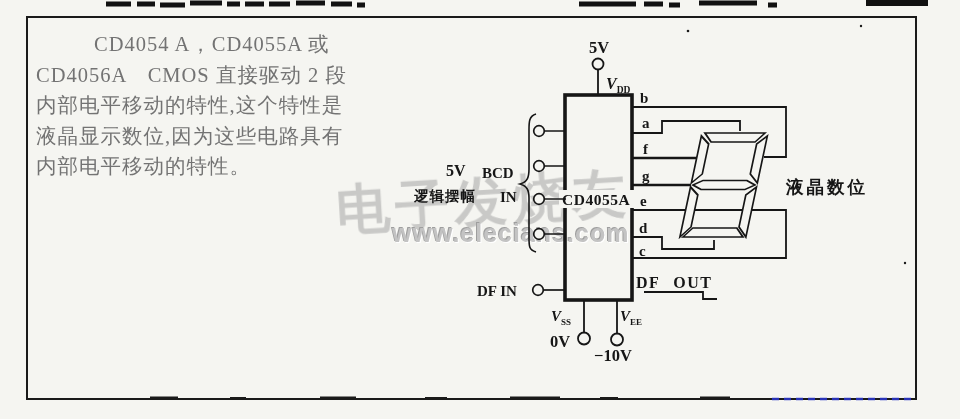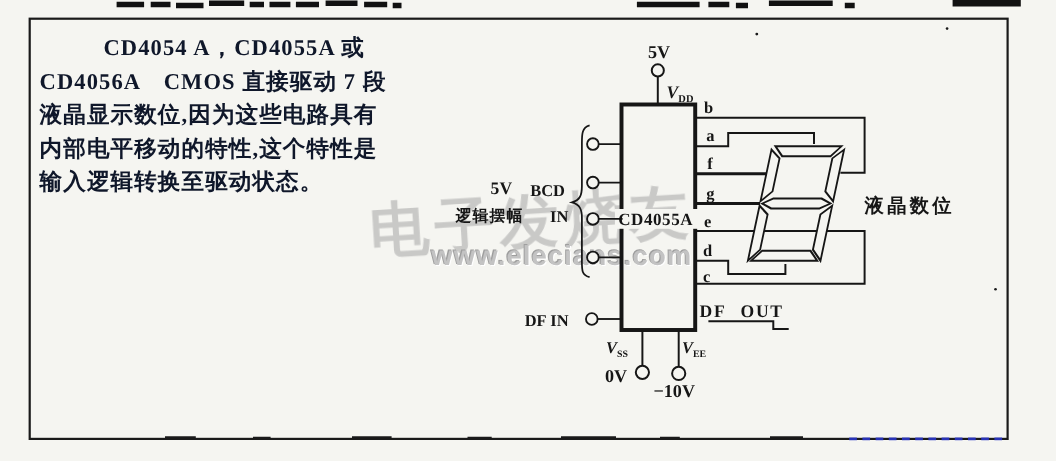--- a/index.html
+++ b/index.html
@@ -25,22 +25,22 @@
   }
   .wm-url{
     left:392px;top:219px;font-size:25px;font-weight:700;
     color:#c3c3c3;letter-spacing:1px;
     font-family:"Liberation Sans","DejaVu Sans",sans-serif;
     text-shadow:-1px -1px 0 #9e9e9e,1px 1px 0 #ffffff;
   }
   
   .para{
     position:absolute;left:36px;top:29px;width:334px;
-    font-weight:700;font-size:20.5px;line-height:30.5px;
-    color:#0f172a;letter-spacing:1px;
+    font-weight:400;font-size:20.5px;line-height:30.5px;
+    color:#737373;letter-spacing:1px;
   }
   .para .line{white-space:nowrap;}
   .para .line.first{text-indent:58px;}
   
   .circuit{position:absolute;left:0;top:0;width:960px;height:419px;}
   .circuit text{
     font-family:"Liberation Serif","DejaVu Serif",serif;
     font-weight:700;fill:#161616;
   }
   .circuit .it{font-style:italic;}
@@ -50,24 +50,24 @@
 
 <div class="page">
 
   <div class="wm wm-brand">电子发烧友</div>
   <div class="wm wm-url">www.elecians.com</div>
 
   <div class="frame"></div>
 
   <div class="para">
     <div class="line first">CD4054 A，CD4055A 或</div>
-    <div class="line">CD4056A　CMOS 直接驱动 7 段</div>
+    <div class="line">CD4056A　CMOS 直接驱动 2 段</div>
+    <div class="line">内部电平移动的特性,这个特性是</div>
     <div class="line">液晶显示数位,因为这些电路具有</div>
-    <div class="line">内部电平移动的特性,这个特性是</div>
-    <div class="line">输入逻辑转换至驱动状态。</div>
+    <div class="line">内部电平移动的特性。</div>
   </div>
 
   <svg class="circuit" viewBox="0 0 960 419" xmlns="http://www.w3.org/2000/svg">
 
     <g stroke="#111" stroke-width="5">
       <path d="M106,4h25M137,4h18M160,5h25M190,3h32M227,4h13M245,4h19M269,4h21M296,3h29M331,4h21M357,5h8M579,4h57M644,4h19M669,5h11M699,3h58M768,5h9"></path>
       <path d="M866,3h62" stroke-width="6"></path>
     </g>
 
     <g fill="#1a1a1a">

